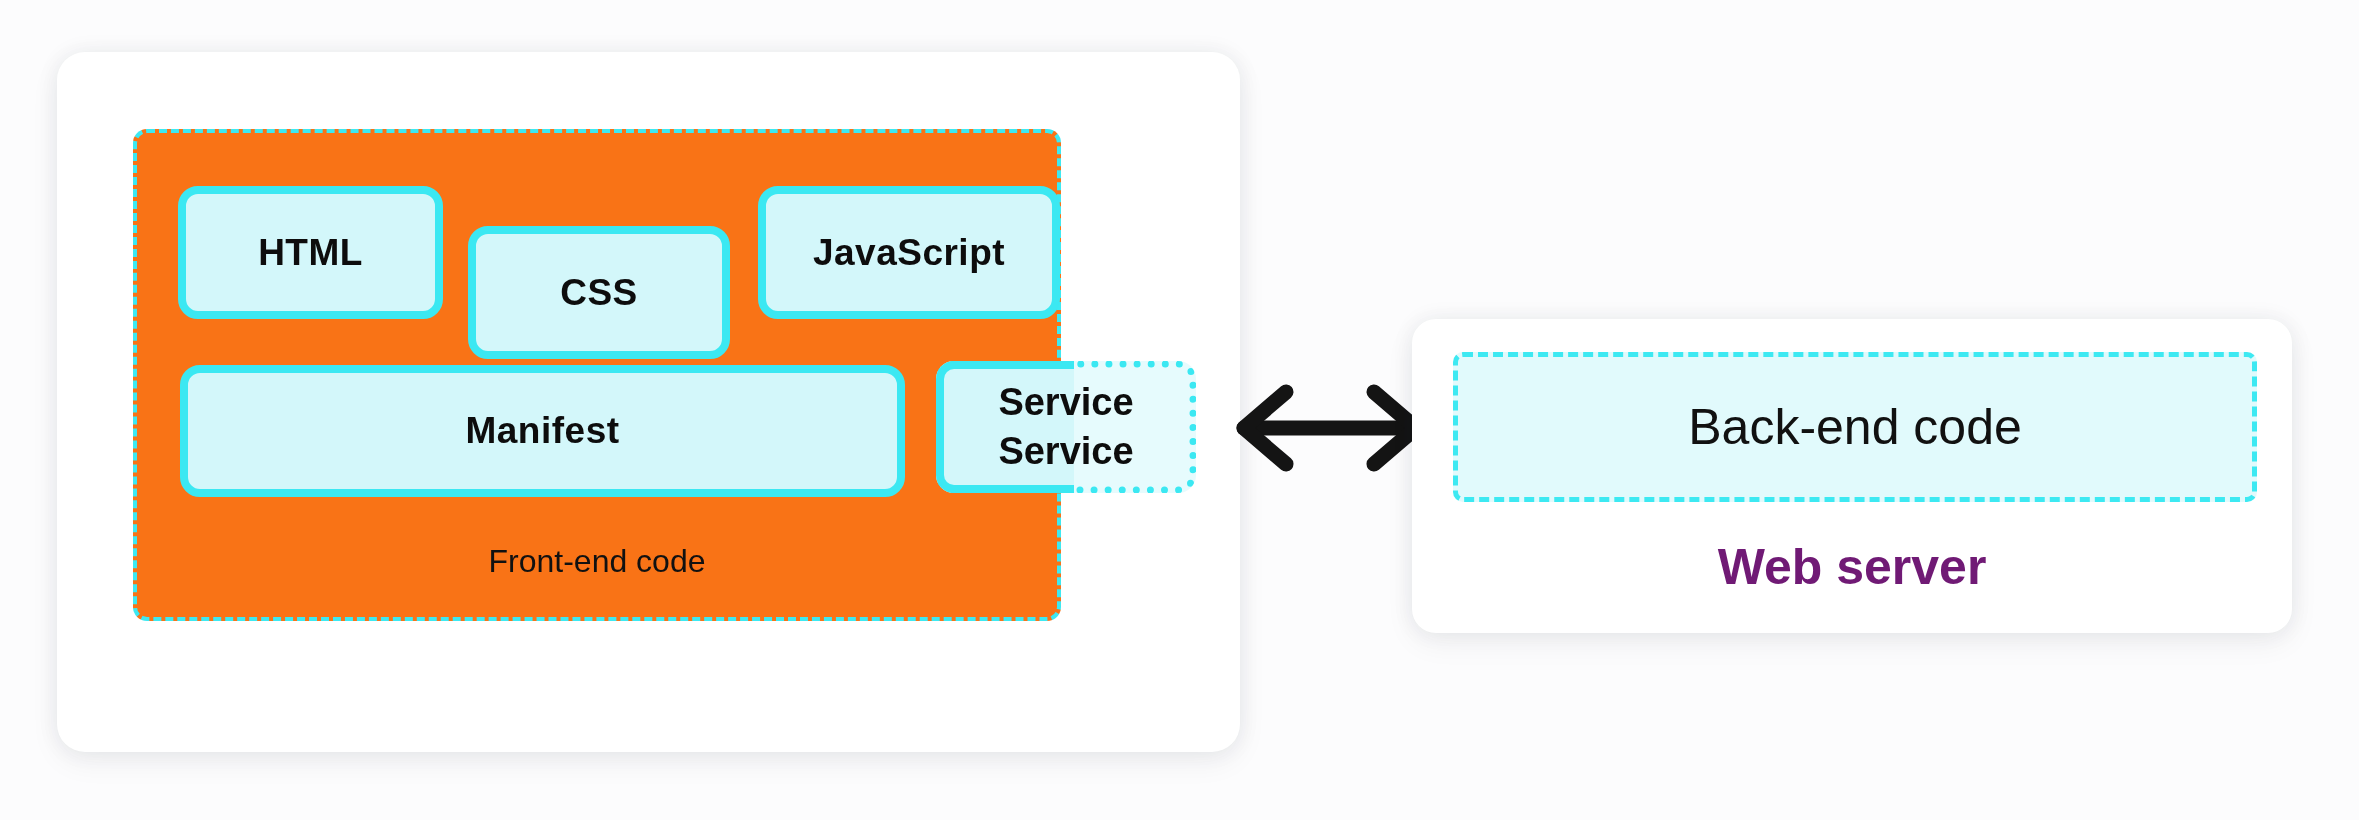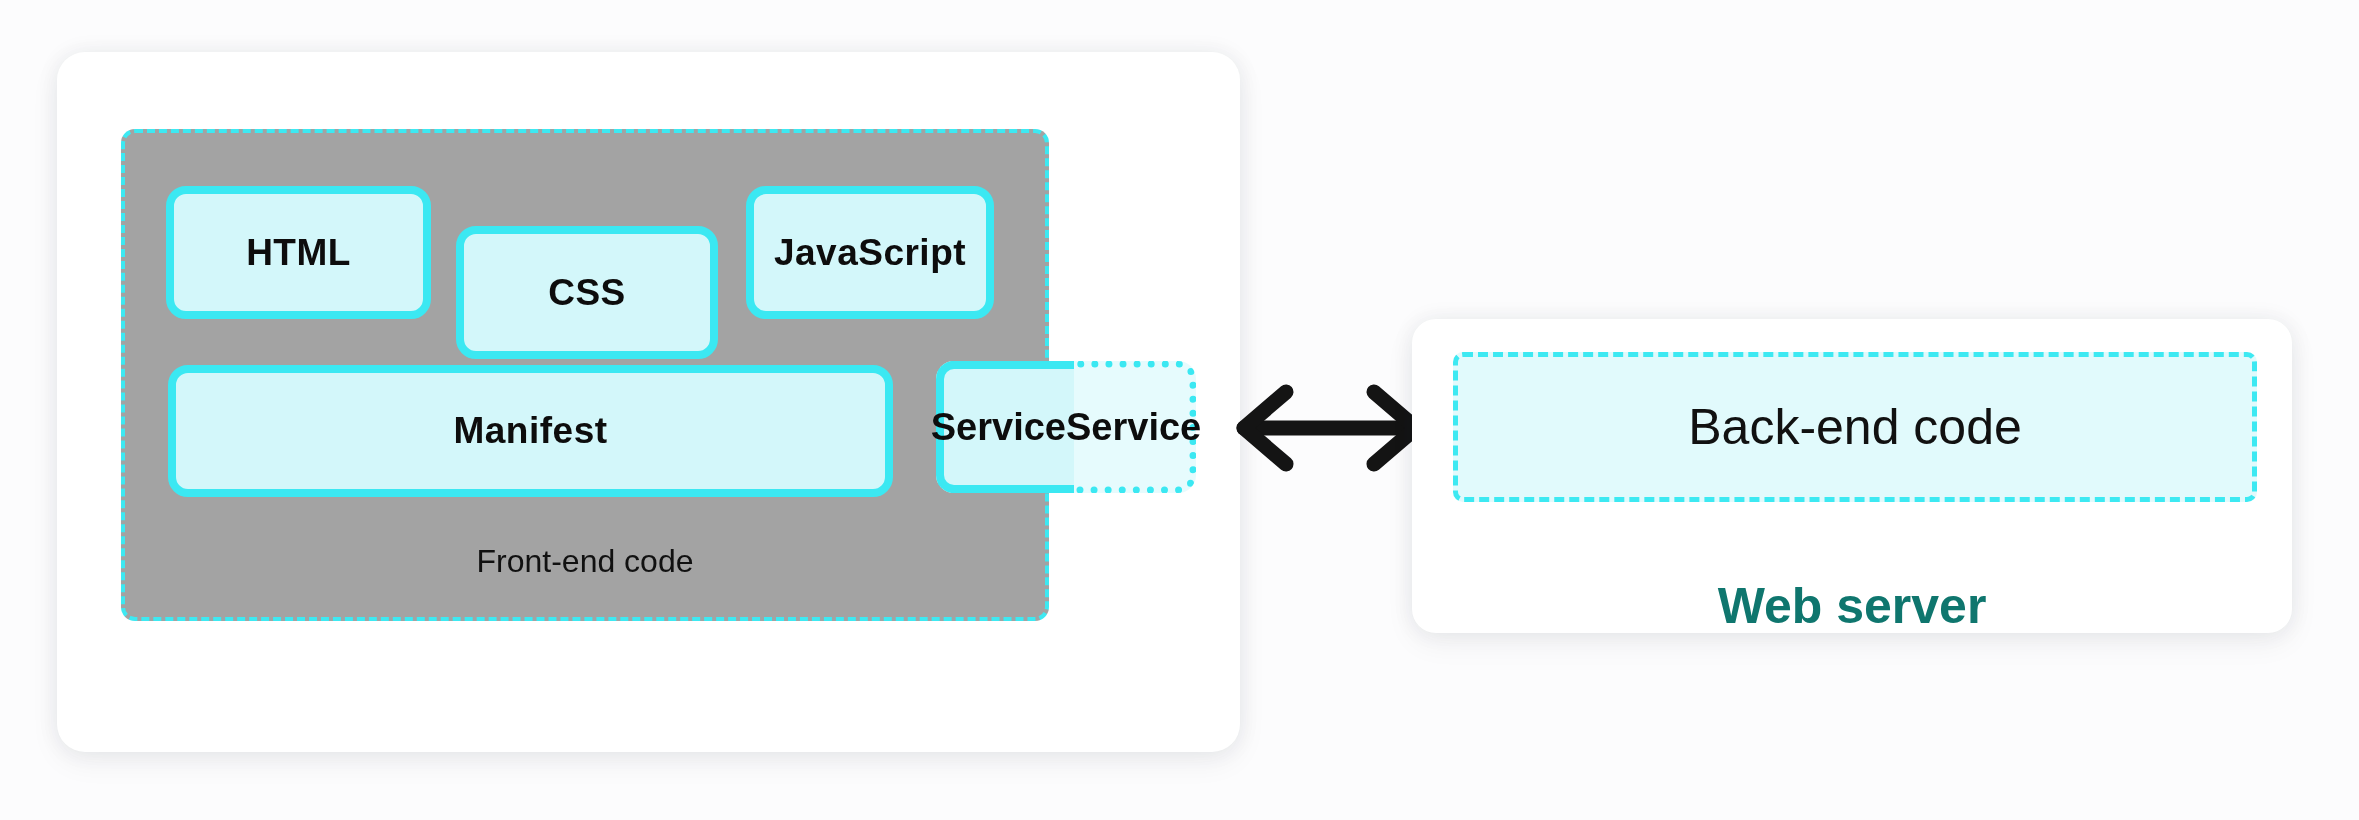--- a/index.html
+++ b/index.html
@@ -25,44 +25,44 @@
     width: 1183px; height: 700px;
     border-radius: 28px;
   }
   .web-card {
     left: 1412px; top: 319px;
     width: 880px; height: 314px;
     border-radius: 24px;
   }
   .frontend-box {
     position: absolute;
-    left: 64px; top: 77px;
+    left: 76px; top: 77px;
     width: 928px; height: 492px;
     box-sizing: border-box;
-    background: #a3a3a3;
+    background: #f97316;
     border: 4px dashed #3de9f2;
     border-radius: 14px;
   }
   .chip {
     position: absolute;
     box-sizing: border-box;
     background: #d3f7fa;
     border: 8px solid #3be8f2;
     border-radius: 20px;
     display: flex;
     align-items: center;
     justify-content: center;
     font-weight: bold;
     font-size: 37px;
     letter-spacing: 0.5px;
     color: #0d0d0d;
   }
   .html-box       { left: 41px;  top: 53px;  width: 265px; height: 133px; }
   .css-box        { left: 331px; top: 53px;  width: 262px; height: 133px; margin-top: 40px; }
-  .javascript-box { left: 621px; top: 53px;  width: 248px; height: 133px; }
+  .javascript-box { left: 621px; top: 53px;  width: 302px; height: 133px; }
   .manifest-box   { left: 43px;  top: 232px; width: 725px; height: 132px; }
   .frontend-caption {
     position: absolute;
     left: 0; top: 404px; width: 100%;
     text-align: center;
     font-size: 32px;
     line-height: 48px;
     color: #111111;
   }
   .sw-box {
@@ -81,37 +81,37 @@
     box-sizing: border-box;
     background: #d3f7fa;
     border: 8px solid #3be8f2;
     border-right: none;
     border-radius: 18px 0 0 18px;
   }
   .sw-label {
     position: absolute;
     left: 0; top: 0; width: 100%; height: 100%;
     display: flex;
+    flex-direction: column;
     align-items: center;
     justify-content: center;
     font-weight: bold;
     font-size: 38px;
     line-height: 49px;
     z-index: 2;
     color: #0d0d0d;
   }
   .big-title {
     position: absolute;
     left: 0; width: 100%;
     text-align: center;
     font-weight: bold;
     font-size: 50px;
     line-height: 56px;
-    color: #0f766e;
-    margin-top: 39px;
+    color: #701a75;
   }
   .device-title { top: 608px; }
   .webserver-title { top: 220px; }
   .backend-box {
     position: absolute;
     left: 41px; top: 33px;
     width: 804px; height: 150px;
     box-sizing: border-box;
     background: #e1fafc;
     border: 5px dashed #3de9f2;

